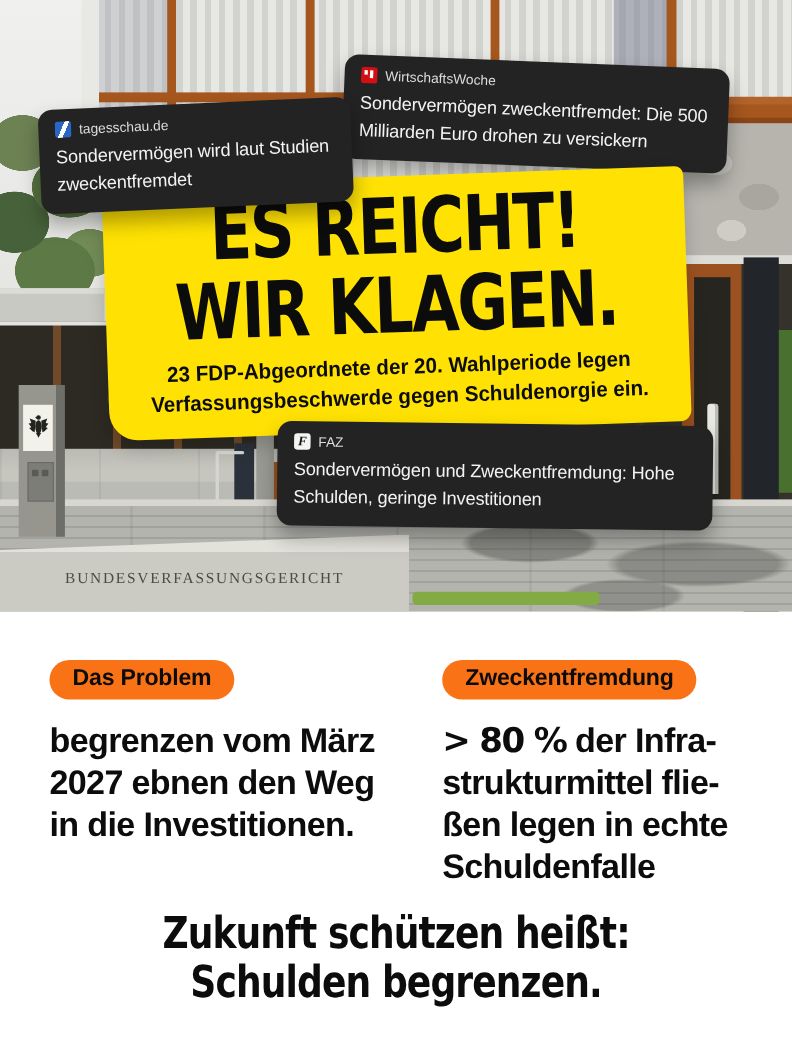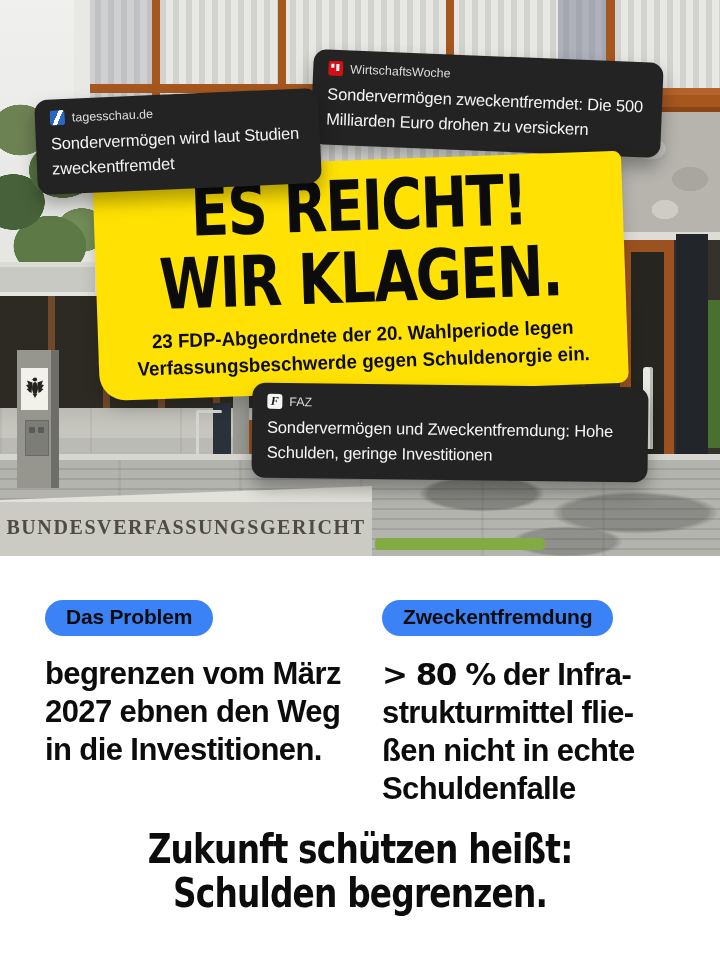--- a/index.html
+++ b/index.html
@@ -62,21 +62,21 @@
       repeating-linear-gradient(90deg,transparent 0 118px,rgba(0,0,0,.05) 118px 121px);}
   .wet{left:380px;top:460px;width:340px;height:96px;background:
     radial-gradient(90px 26px at 30% 35%,rgba(60,60,58,.38) 0 60%,transparent 70%),
     radial-gradient(120px 30px at 75% 55%,rgba(60,60,58,.34) 0 60%,transparent 70%),
     radial-gradient(80px 22px at 55% 85%,rgba(60,60,58,.3) 0 60%,transparent 70%);}
   .grass-bright{left:375px;top:538px;width:170px;height:12px;background:#82ab43;border-radius:4px;}
   .stone-sign{left:0;top:486px;width:372px;height:70px;
     background:linear-gradient(#e2e1da 0 16px,#cbcac3 16px);
     clip-path:polygon(0 14px,100% 0,100% 100%,0 100%);
     display:flex;align-items:center;justify-content:center;}
-  .stone-sign span{font-family:"Liberation Serif",serif;font-weight:bold;font-size:20px;
+  .stone-sign span{font-family:"Liberation Serif",serif;font-weight:normal;font-size:14px;
     letter-spacing:1.6px;color:#4f4b42;padding-top:12px;white-space:nowrap;}
   .stele{left:17px;top:350px;width:42px;height:138px;background:linear-gradient(90deg,#96968f 0 80%,#6e6e68 80%);}
   .plaque{left:21px;top:368px;width:27px;height:42px;background:#f2f1ea;display:flex;align-items:center;justify-content:center;}
   .intercom{left:25px;top:420px;width:22px;height:34px;background:#7d7d78;border:1px solid #6a6a66;}
   .intercom i{position:absolute;width:6px;height:6px;background:#5a5a56;border-radius:1px;}
   .intercom i.b1{left:3px;top:6px;} .intercom i.b2{left:12px;top:6px;}
 
   
   .card{position:absolute;background:#232323;border-radius:13px;padding:11px 15px 13px;
     color:#f2f2f2;box-shadow:0 10px 18px rgba(0,0,0,.32);}
@@ -101,22 +101,22 @@
   .banner-h{font-family:"DejaVu Sans",sans-serif;font-weight:bold;font-size:70px;line-height:72px;
     letter-spacing:-2px;color:#0c0c0c;white-space:nowrap;transform:scaleX(.8);}
   .banner-h.first{margin-top:10px;}
   .banner-sub{font-weight:bold;font-size:19.5px;line-height:27px;white-space:nowrap;
     transform:scaleX(.96);color:#0c0c0c;}
   .banner-sub.first{margin-top:7px;}
 
   
   .col{position:absolute;top:600px;}
   .col-left{left:45px;width:318px;}
-  .col-right{left:382px;width:312px;}
-  .badge{display:inline-block;background:#3b82f6;border-radius:18px;padding:5px 21px 7px;
+  .col-right{left:402px;width:312px;}
+  .badge{display:inline-block;background:#f97316;border-radius:18px;padding:5px 21px 7px;
     font-weight:bold;font-size:21px;letter-spacing:-.2px;color:#0c0c0c;}
   .para{margin-top:19px;font-weight:bold;font-size:31px;line-height:38px;letter-spacing:-.6px;color:#0c0c0c;}
   .stat{font-family:"DejaVu Sans",sans-serif;letter-spacing:-1.5px;}
   .footer{position:absolute;left:0;top:827px;width:720px;display:flex;flex-direction:column;align-items:center;}
   .footer div{font-family:"DejaVu Sans",sans-serif;font-weight:bold;font-size:40px;line-height:44px;
     letter-spacing:-1px;white-space:nowrap;transform:scaleX(.82);color:#0c0c0c;}
 </style>
 </head>
 <body>
 
@@ -219,21 +219,21 @@
       <div>2027 ebnen den Weg</div>
       <div>in die Investitionen.</div>
     </div>
   </div>
 
   <div class="col col-right">
     <span class="badge">Zweckentfremdung</span>
     <div class="para">
       <div><span class="stat">&gt; 80 %</span><span> der Infra-</span></div>
       <div>strukturmittel flie-</div>
-      <div>ßen nicht in echte</div>
+      <div>ßen legen in echte</div>
       <div>Schuldenfalle</div>
     </div>
   </div>
 
   <div class="footer">
     <div>Zukunft schützen heißt:</div>
     <div>Schulden begrenzen.</div>
   </div>
 
 </div>

